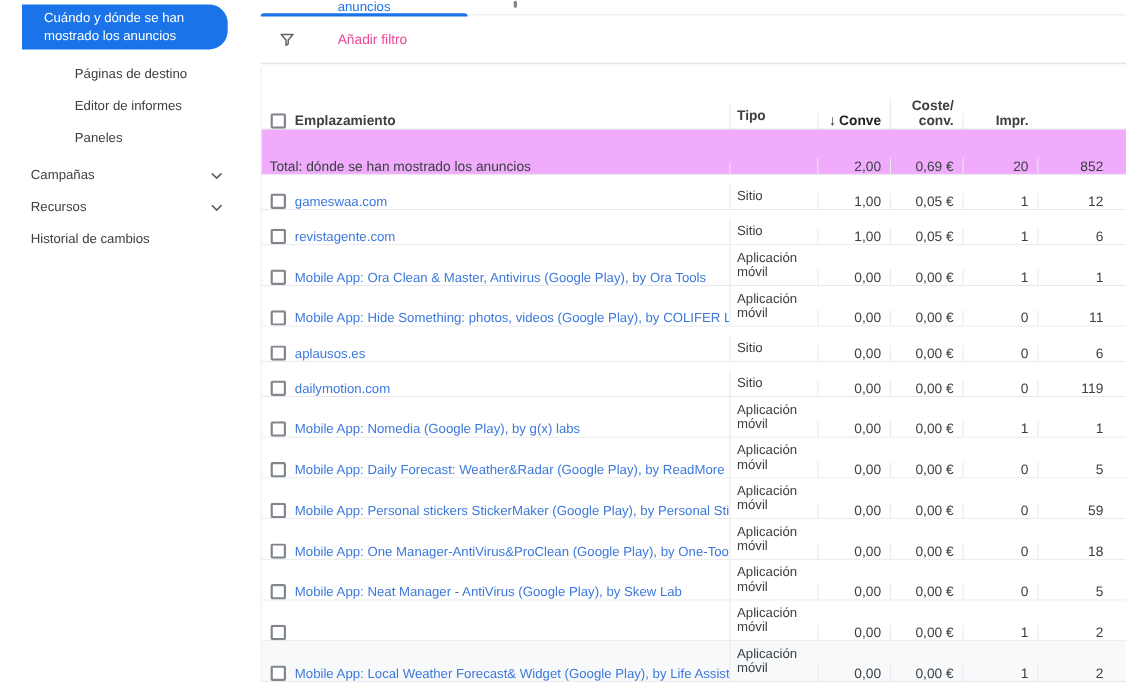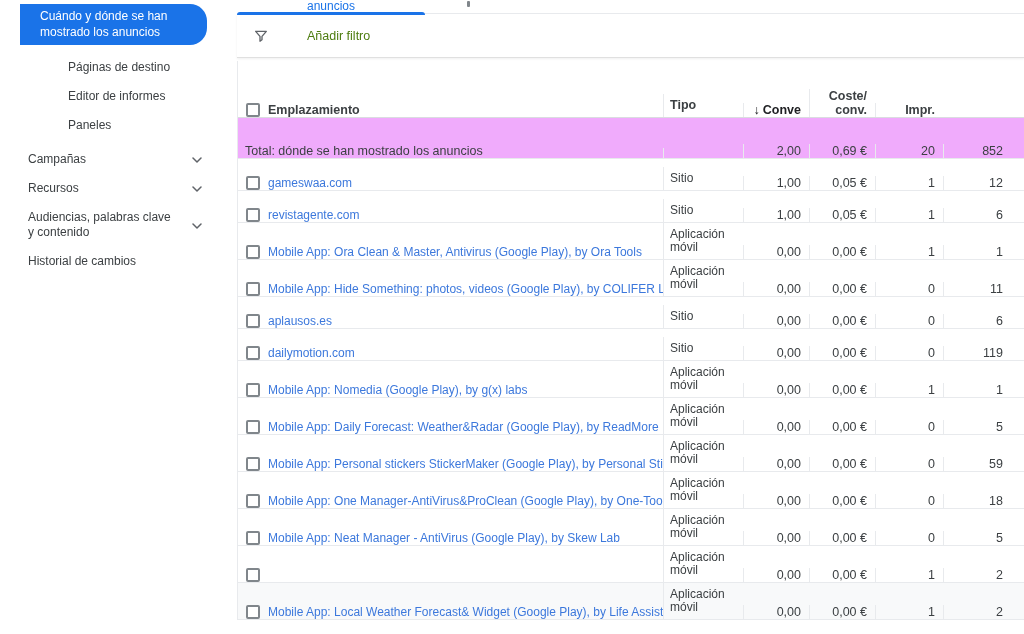--- a/index.html
+++ b/index.html
@@ -26,21 +26,21 @@
   .tab { position:absolute; left:0; top:0; width:188px; height:14px; text-align:center;
          color:#1a73e8; font-size:12px; line-height:12px; cursor:pointer; }
   .tab-underline { position:absolute; left:0; bottom:-1px; width:188px; height:3px; background:#1a73e8;
                    border-radius:3px 3px 0 0; }
   .tab-partial { position:absolute; left:230px; top:1px; width:3px; height:6px; background:#80868b;
                  border-radius:1px; cursor:pointer; }
 
   .filterbar { height:44px; display:flex; align-items:center; background:#fff;
                border-bottom:1px solid #e0e0e0; box-shadow:0 1px 2px rgba(60,64,67,.08); cursor:pointer; }
   .funnel { margin-left:16px; display:flex; align-items:center; }
-  .filter-label { margin-left:38px; font-size:12.5px; color:#4d7c0f; }
+  .filter-label { margin-left:38px; font-size:12.5px; color:#ec4899; }
 
   
   .table { margin-top:3px; border-left:1px solid #e8eaed; background:#fff; }
   .trow { display:flex; align-items:flex-end; border-bottom:1px solid #e8eaed; background:#fff; }
   .cell { flex:none; display:flex; align-items:center; }
   .cell + .cell { border-left:1px solid #e8eaed; }
   .c-name { width:425px; padding-left:8px; overflow:hidden; }
   .c-tipo { width:80px; padding:5px 4px 5px 6px; font-size:12px; line-height:13px; color:#3c4043; }
   .c-conve { width:66px; }
   .c-coste { width:66px; }
@@ -87,26 +87,20 @@
               <path d="M1 1 L5 5 L9 1" fill="none" stroke="#5f6368" stroke-width="1.5" stroke-linecap="round" stroke-linejoin="round"></path>
             </svg></span>
         </div>
         <div class="section">
           <span class="lbl">Recursos</span>
           <span class="chev"><svg width="10" height="6" viewBox="0 0 10 6">
               <path d="M1 1 L5 5 L9 1" fill="none" stroke="#5f6368" stroke-width="1.5" stroke-linecap="round" stroke-linejoin="round"></path>
             </svg></span>
         </div>
         <div class="section">
-          <span class="lbl">Audiencias, palabras clave y contenido</span>
-          <span class="chev"><svg width="10" height="6" viewBox="0 0 10 6">
-              <path d="M1 1 L5 5 L9 1" fill="none" stroke="#5f6368" stroke-width="1.5" stroke-linecap="round" stroke-linejoin="round"></path>
-            </svg></span>
-        </div>
-        <div class="section">
           <span class="lbl">Historial de cambios</span>
         </div>
       </nav>
   </aside>
 
   <main class="main">
 
     <div class="tabbar">
       <div class="tab">
         <span>anuncios</span>

